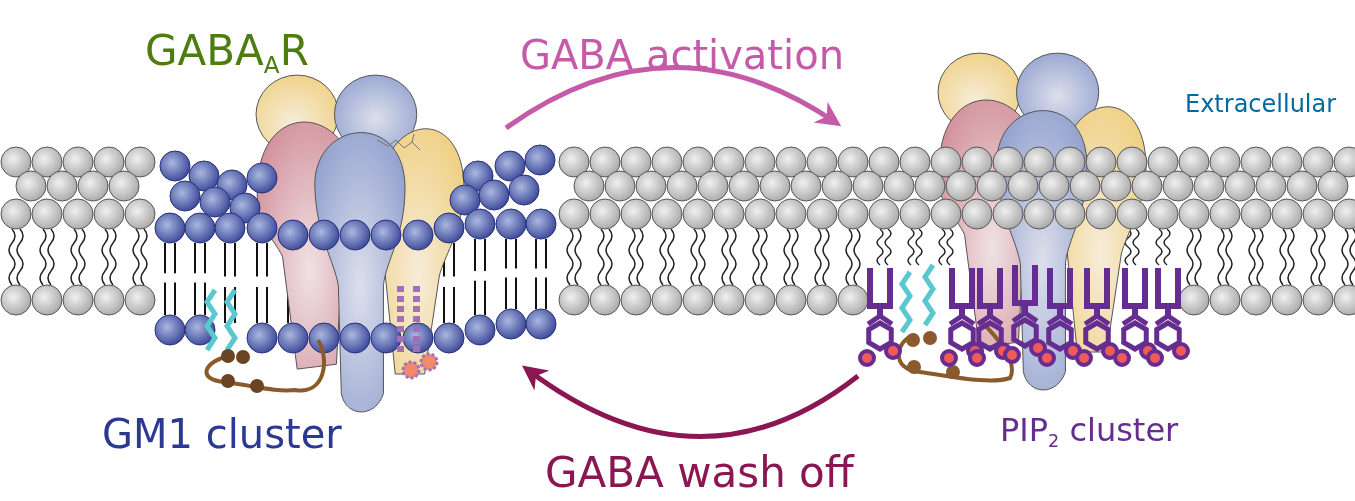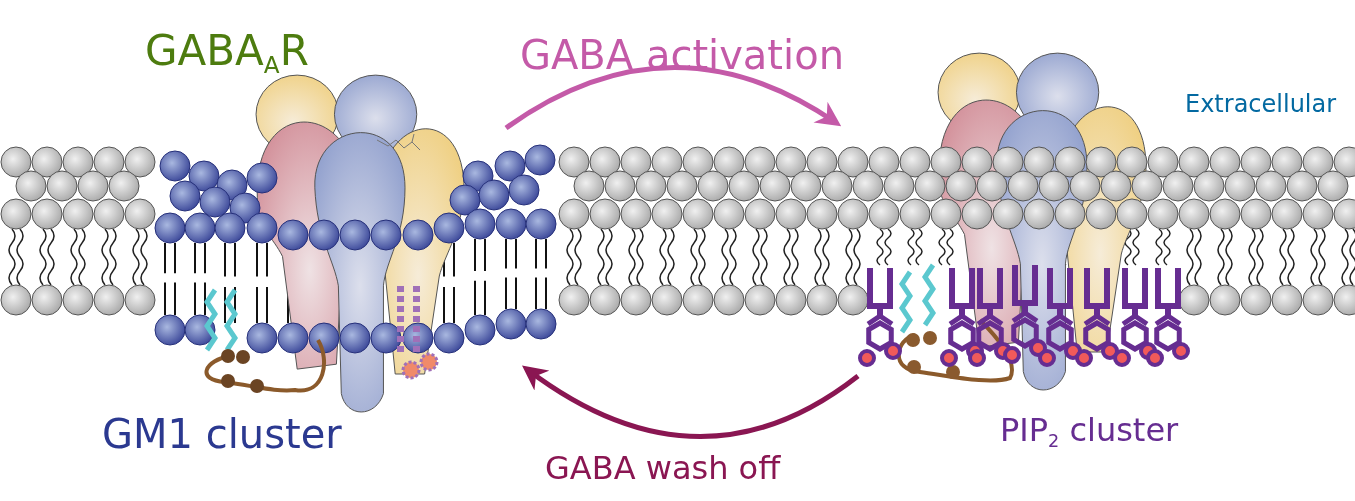--- a/index.html
+++ b/index.html
@@ -2,21 +2,21 @@
 <html><head>
 <meta charset="utf-8">
 <style>
   html, body { margin:0; padding:0; background:#ffffff; }
   body { width:1355px; height:501px; overflow:hidden; position:relative; font-family:"DejaVu Sans", sans-serif; }
   #stage { position:absolute; left:0; top:0; width:1355px; height:501px; }
   .lbl { position:absolute; white-space:nowrap; line-height:1; }
   .lbl sub { font-size:0.55em; vertical-align:-0.35em; }
   #receptor-label { left:145px; top:30px; font-size:42px; color:#4d7c0f; }
   #activation-label { left:520px; top:4px; font-size:40px;margin-top:31px; }
-  #washoff-label { left:545px; top:452px; font-size:32px; }
+  #washoff-label { left:545px; top:452px; font-size:42px; }
   #gm1-label { left:102px; top:414px; font-size:40px;text-align:right; }
   #pip2-label { left:1000px; top:414px; font-size:32px; }
   #extracellular-label { left:1185px; top:92px; font-size:24px; color:#0369a1; }
 </style>
 </head>
 <body>
 
 <svg id="stage" width="1355" height="501" viewBox="0 0 1355 501" xmlns="http://www.w3.org/2000/svg">
   <defs>
     <radialGradient id="gGray" cx="40%" cy="40%" r="65%">

